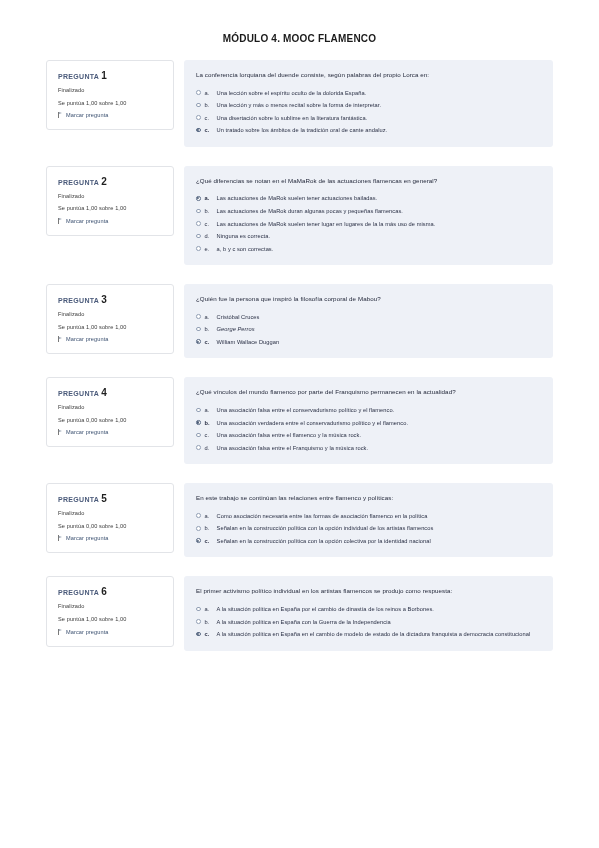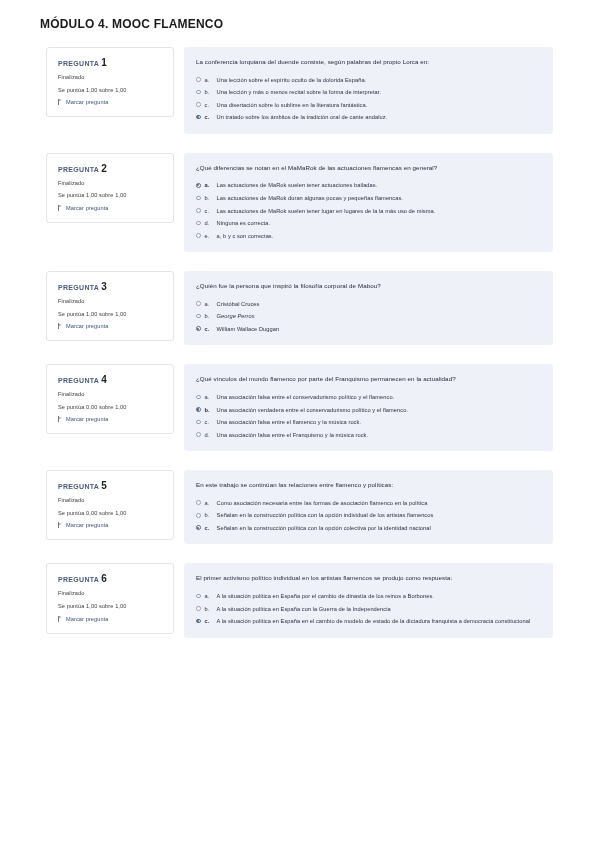--- a/index.html
+++ b/index.html
@@ -18,25 +18,26 @@
   .page {
     position: relative;
     width: 599px;
     height: 848px;
     background: #ffffff;
     padding: 0;
     box-sizing: border-box;
   }
 
   .page-title {
-    font-size: 12px;
+    text-align: center;
+    font-size: 10px;
     font-weight: bold;
     color: #1a1a1a;
     letter-spacing: 0.2px;
-    margin: 17px 0 0 0;
+    margin: 33px 0 0 0;
     padding: 0 40px;
   }
 
   .quiz-list {
     margin-top: 16px;
     padding: 0 46px 0 46px;
   }
 
   .question-block {
     display: flex;

